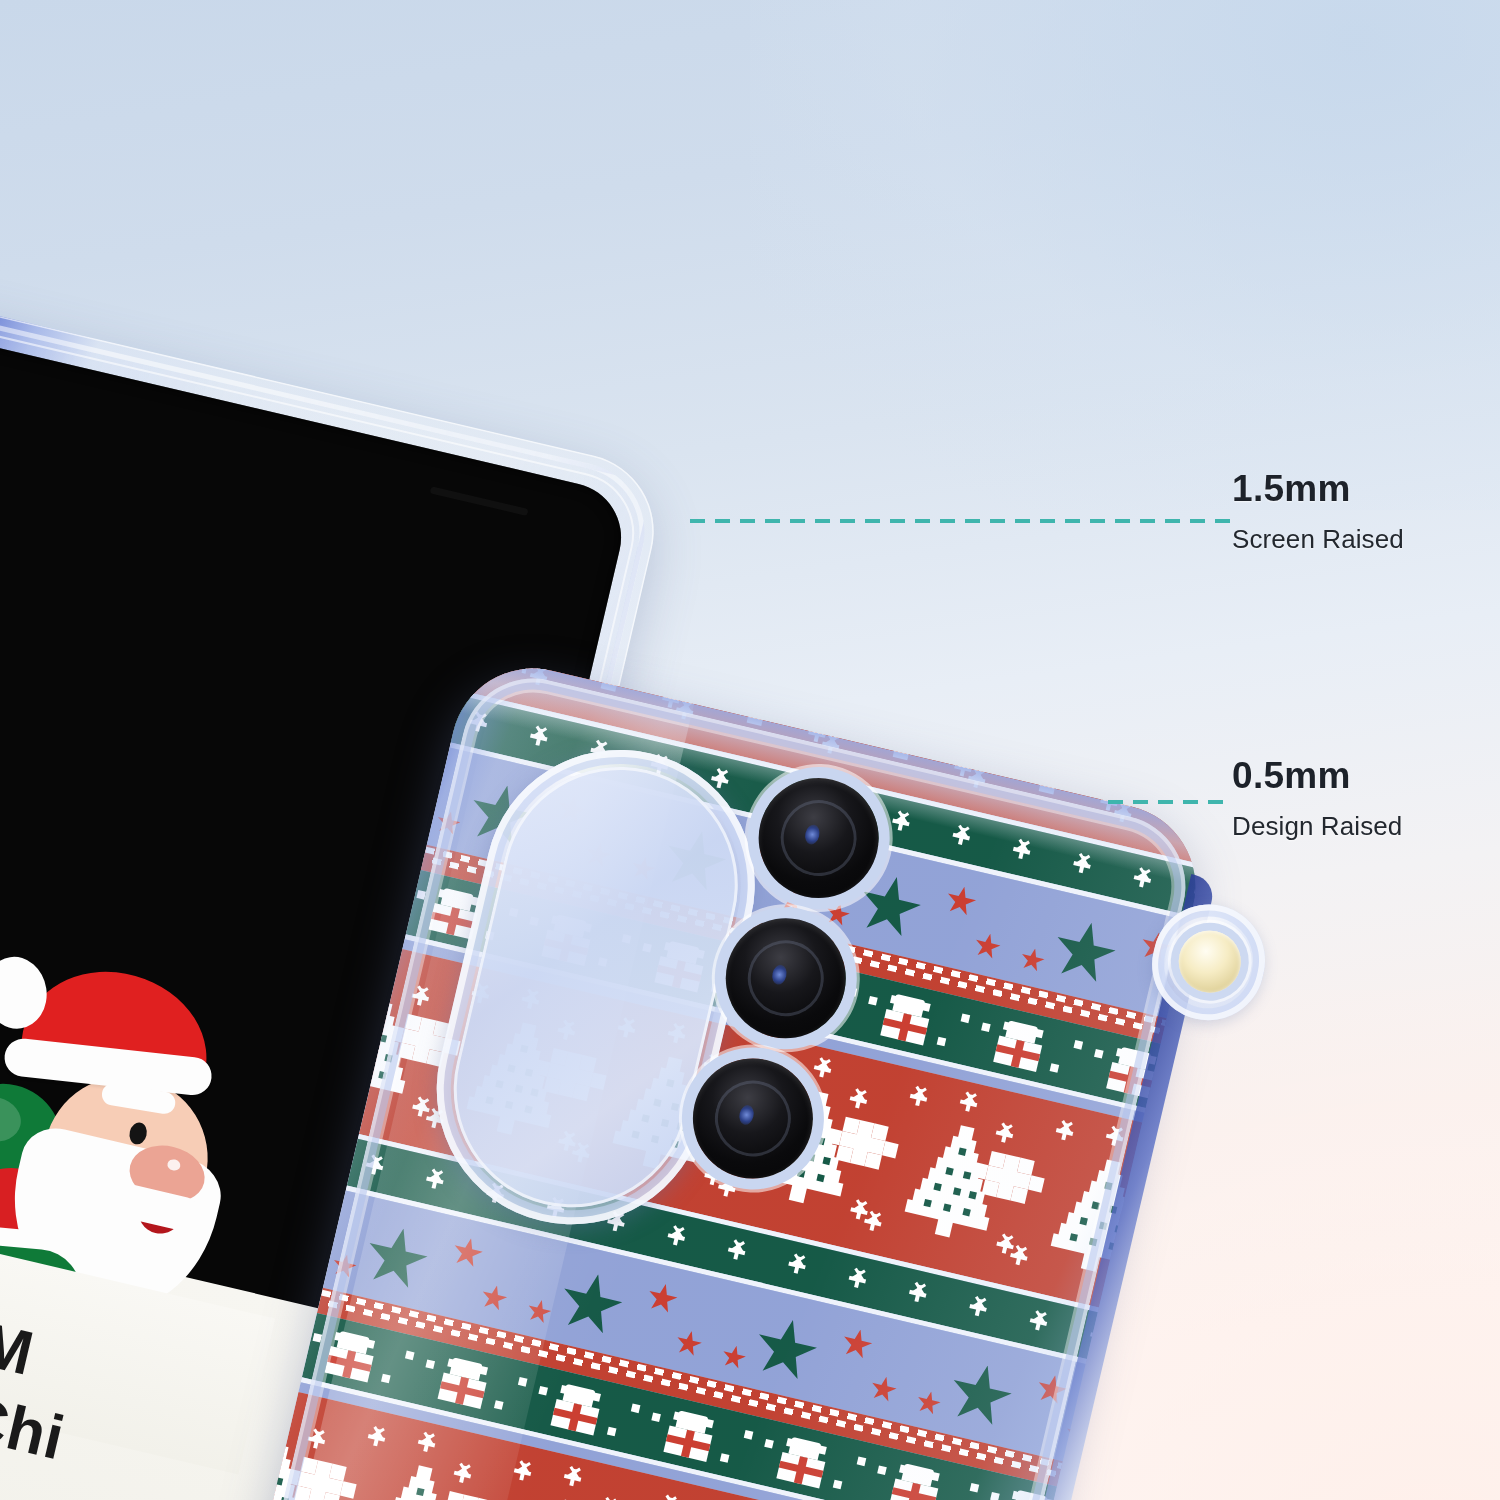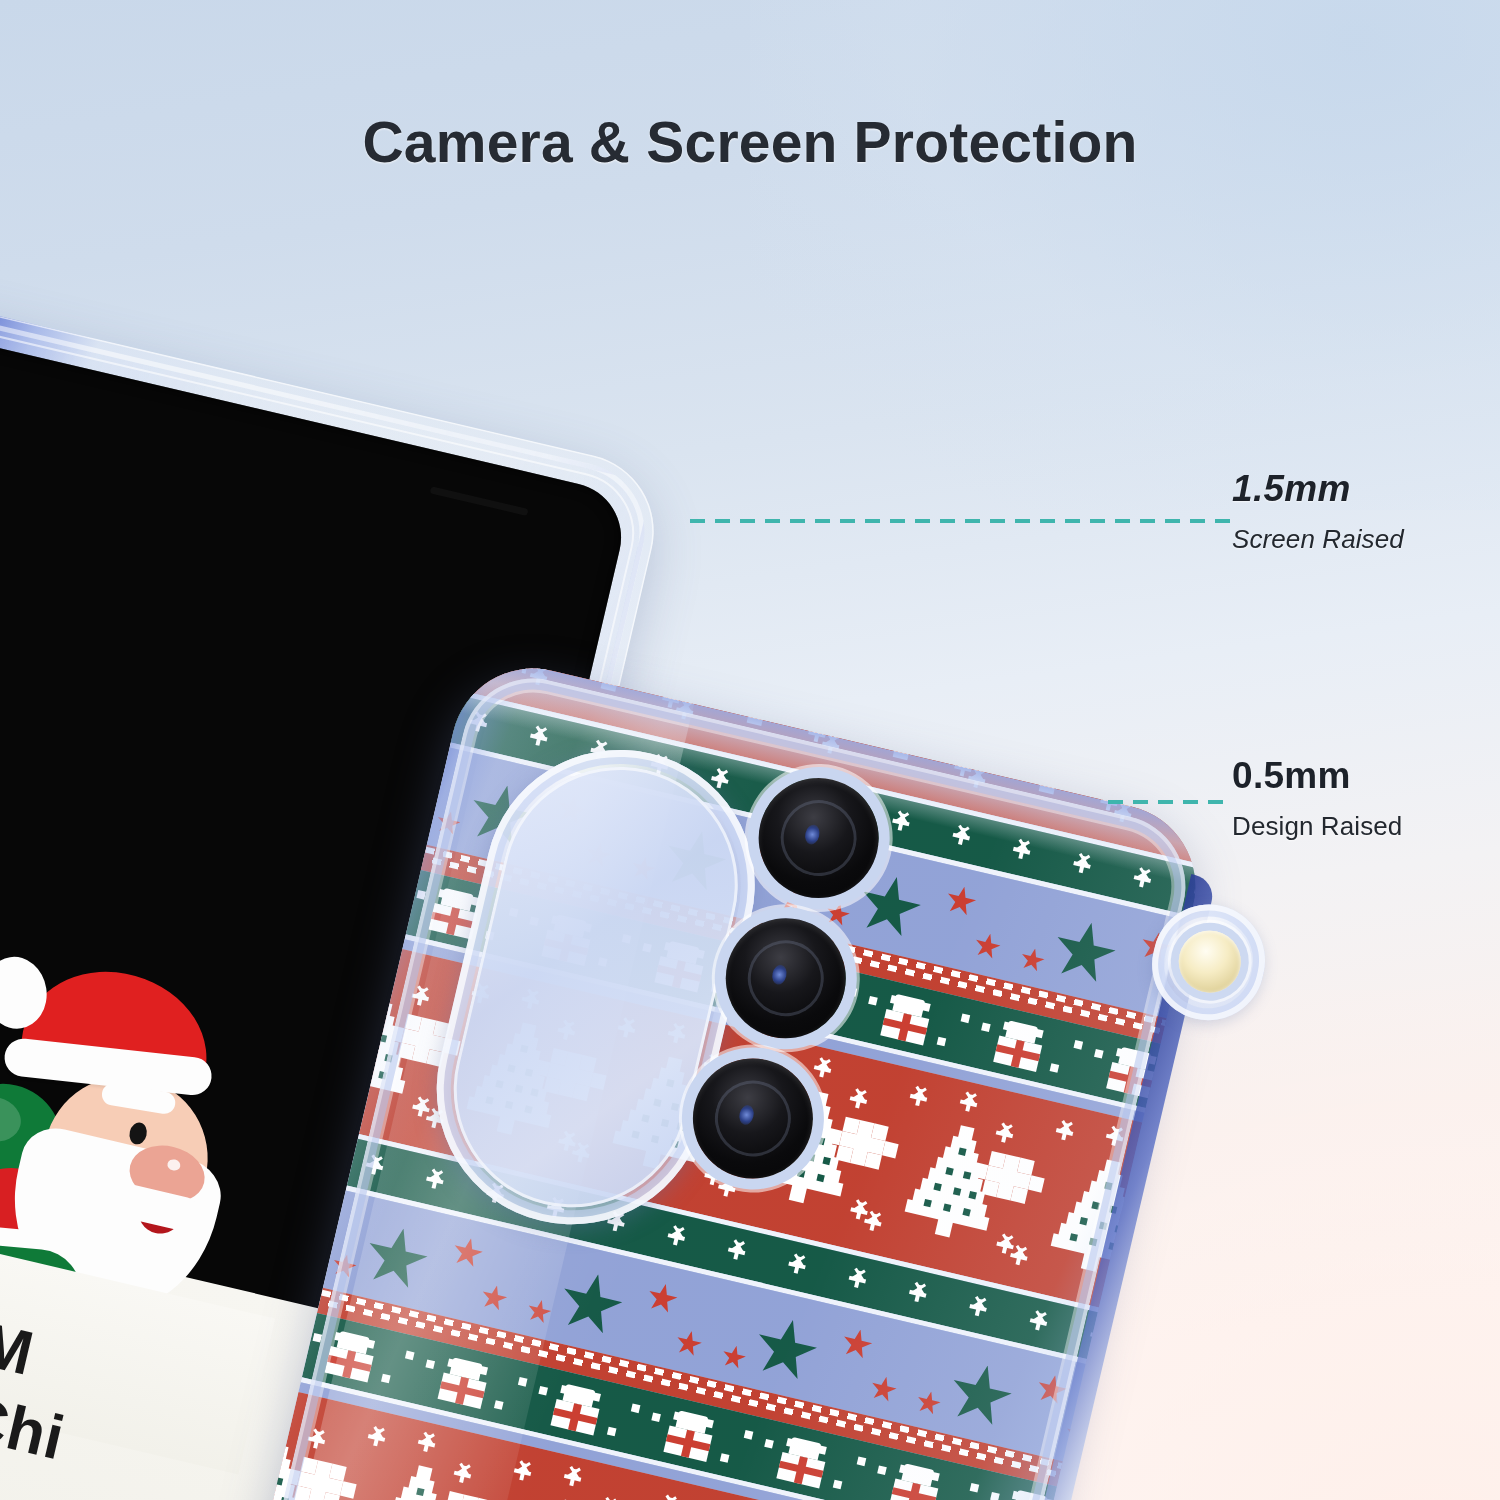--- a/index.html
+++ b/index.html
@@ -58,21 +58,21 @@
     font-size:37px; font-weight:bold; color:#1d222a; line-height:1;
     letter-spacing:.3px;
     text-shadow:0 1px 2px rgba(255,255,255,.7);
   }
   .anno .lbl {
     margin-top:19px;
     font-size:26px; font-weight:400; color:#23282f; line-height:1;
     letter-spacing:.1px;
     text-shadow:0 1px 2px rgba(255,255,255,.7);
   }
-  #anno-screen { left:1232px; top:470px;font-style:italic; }
+  #anno-screen { left:1232px; top:470px; }
   #anno-corner { left:1232px; top:757px; }
 
   .dash {
     position:absolute; height:4px; z-index:19;
     background-image:repeating-linear-gradient(to right,
       #3fb5ad 0px, #3fb5ad 15px, rgba(255,255,255,0) 15px, rgba(255,255,255,0) 25px);
   }
   #dash-screen { left:690px; top:519px; width:540px; }
   #dash-corner { left:1108px; top:800px; width:122px; }
 
@@ -414,21 +414,20 @@
 <body>
 
 <div id="bg">
   <div class="bg-base"></div>
   <div class="bg-cool-tr"></div>
   <div class="bg-warm-l"></div>
   <div class="bg-warm-r"></div>
 </div>
 
 <div class="headings">
-  <div class="title">Camera &amp; Screen Protection</div>
 </div>
 
 <div id="phone-front">
   <div class="case-outer"></div>
   <div class="case-lip"></div>
   <div class="case-lip-in"></div>
 
   <div class="bezel">
     <div class="screen">
       <div class="notch"></div>

